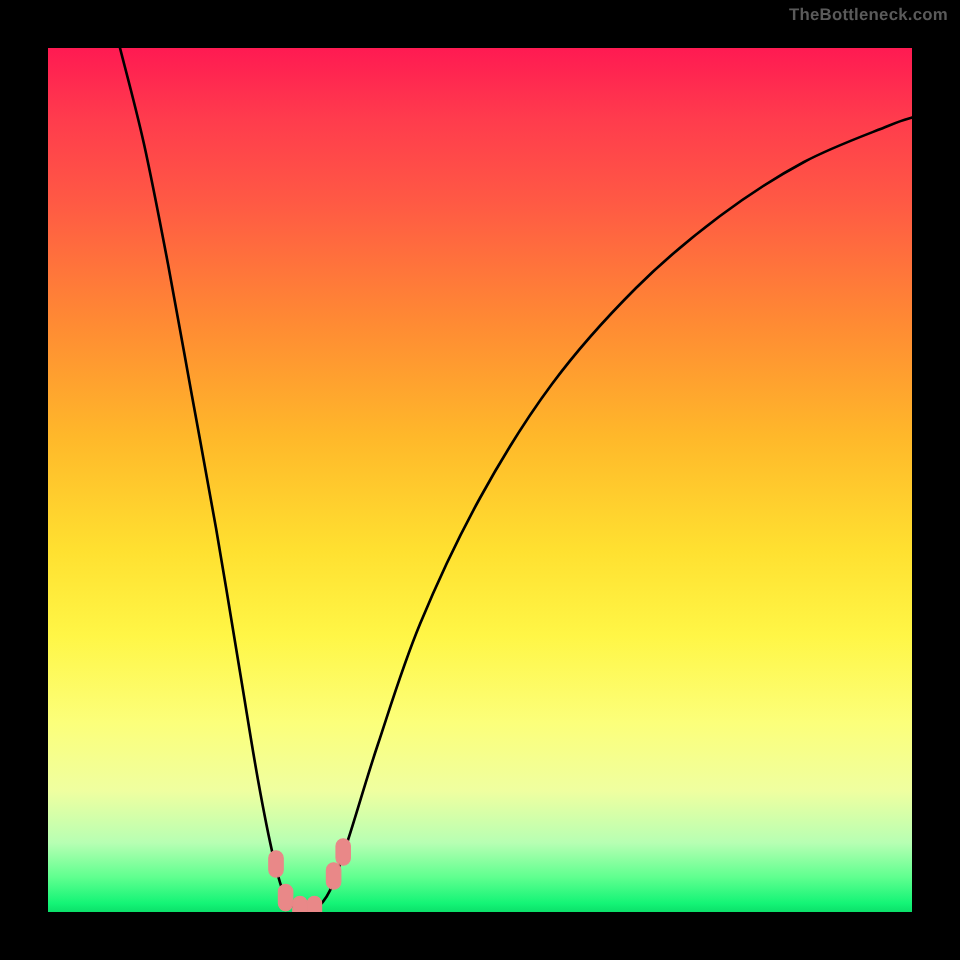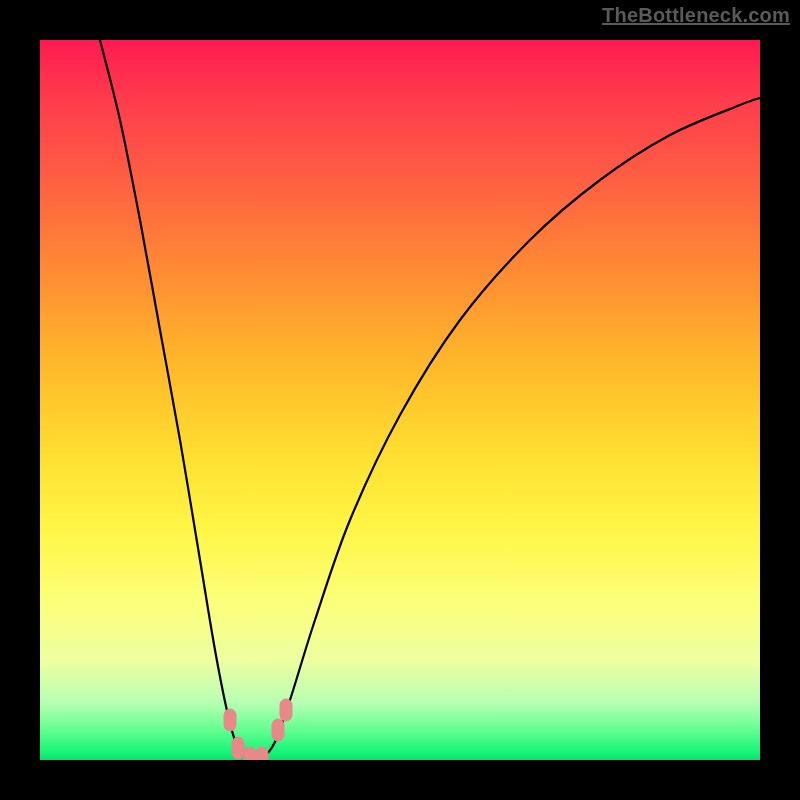--- a/index.html
+++ b/index.html
@@ -3,26 +3,25 @@
 <meta charset="utf-8">
 <style>
   * { margin: 0; padding: 0; box-sizing: border-box; }
   html, body { width: 800px; height: 800px; overflow: hidden; background: #000; }
   .wrap { position: relative; width: 800px; height: 800px; background: #000; }
   .watermark {
     position: absolute;
     top: 4px;
     right: 10px;
     font-family: Arial, Helvetica, sans-serif;
-    font-size: 20px;
+    font-size: 14px;
     font-weight: 600;
     color: #5a5a5a;
     letter-spacing: 0.2px;
     z-index: 5;
-    text-decoration: underline;
   }
   .plot {
     position: absolute;
     left: 40px;
     top: 40px;
     width: 720px;
     height: 720px;
     background: linear-gradient(to bottom,
       #ff1a52 0%,
       #ff3b4d 8%,

